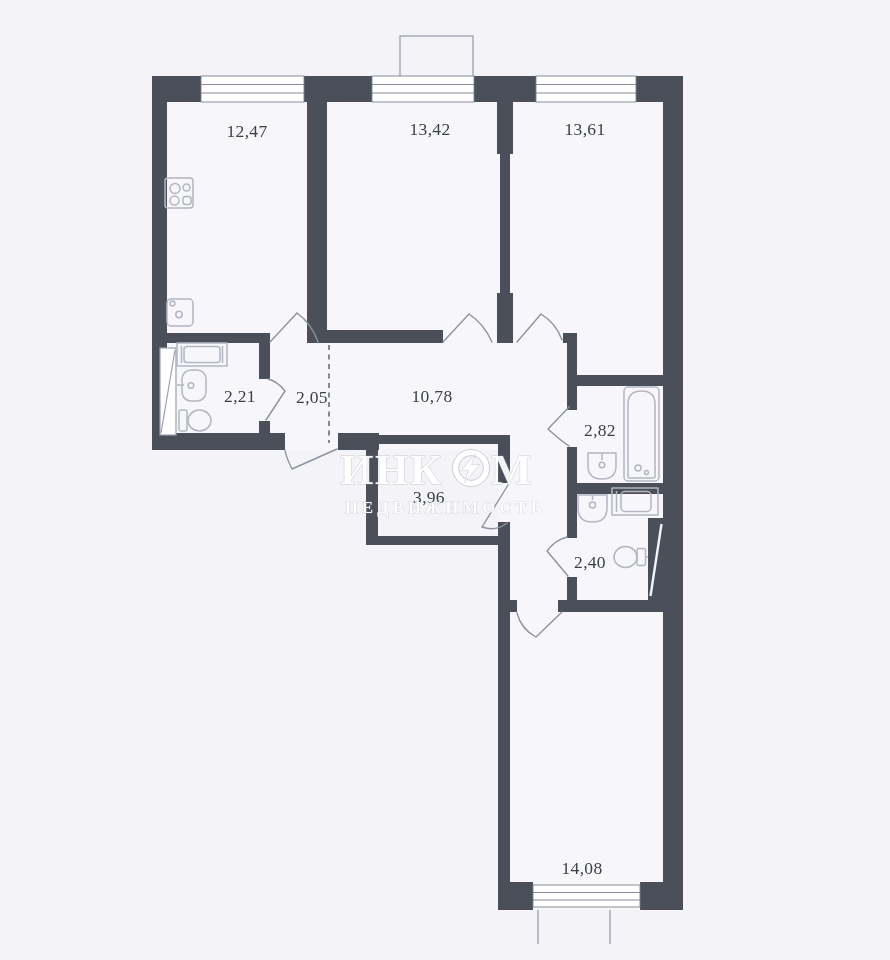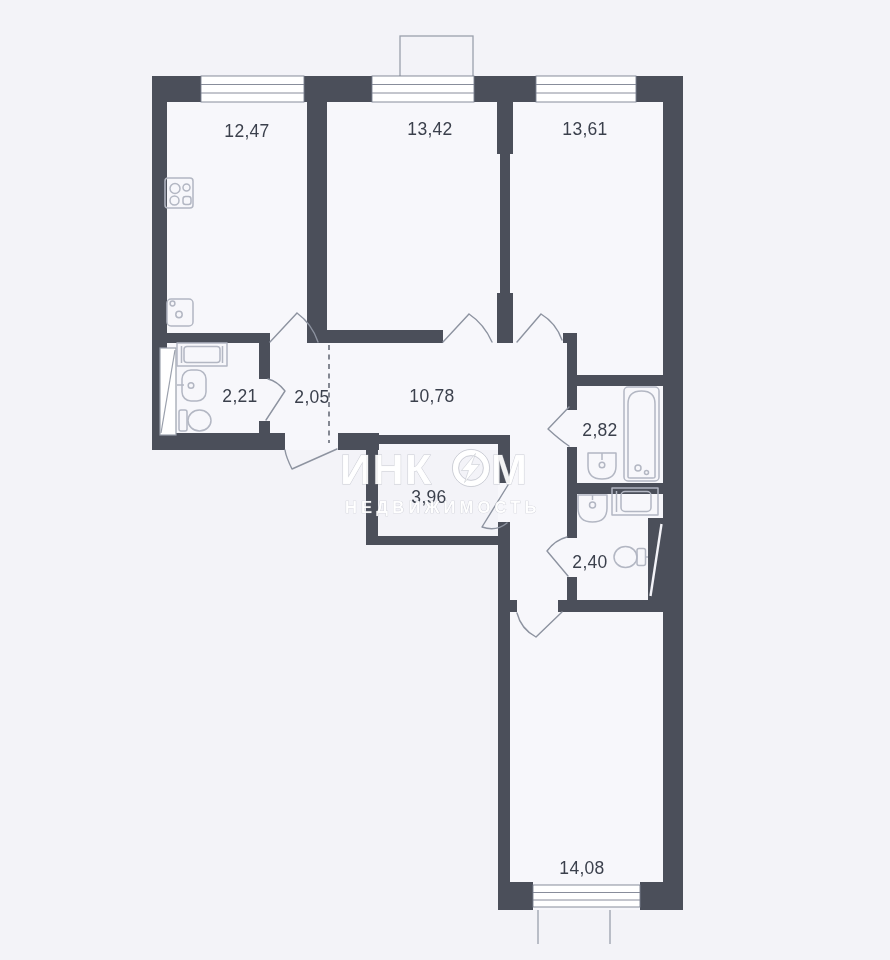--- a/index.html
+++ b/index.html
@@ -1,21 +1,21 @@
 <!DOCTYPE html>
 <html style="--bg: #f3f3f8; --wall: #4b4f5a; --label: #3b404c; --fixture: #b3b7c3; --door: #8d93a0;"><head>
 <meta charset="utf-8">
 <style>
   :root{
     --bg:#f3f3f8; --wall:#4b4f5a; --label:#3b404c;
     --fixture:#b3b7c3; --door:#8d93a0; --win:#7a8090; --room:#f7f7fb;
   }
   html,body{margin:0;padding:0;background:var(--bg);}
   .stage{width:890px;height:960px;position:relative;background:var(--bg);
-         font-family:Liberation Sans, sans-serif;}
+         font-family:Liberation Serif, serif;}
   svg{display:block;}
   .roomfill{fill:var(--room);}
   .wall{fill:var(--wall);}
   .win{fill:#ffffff;stroke:var(--win);stroke-width:0.9;}
   .winline{stroke:var(--win);stroke-width:0.9;}
   .thin{stroke:#9aa0ac;stroke-width:1.3;fill:none;}
   .door{stroke:var(--door);stroke-width:1.4;fill:none;stroke-linecap:round;}
   .fx{stroke:var(--fixture);stroke-width:1.5;fill:none;stroke-linejoin:round;}
   .shaft{fill:#ffffff;stroke:#9aa0ac;stroke-width:1.2;}
   .shaft-dark{fill:var(--wall);}

